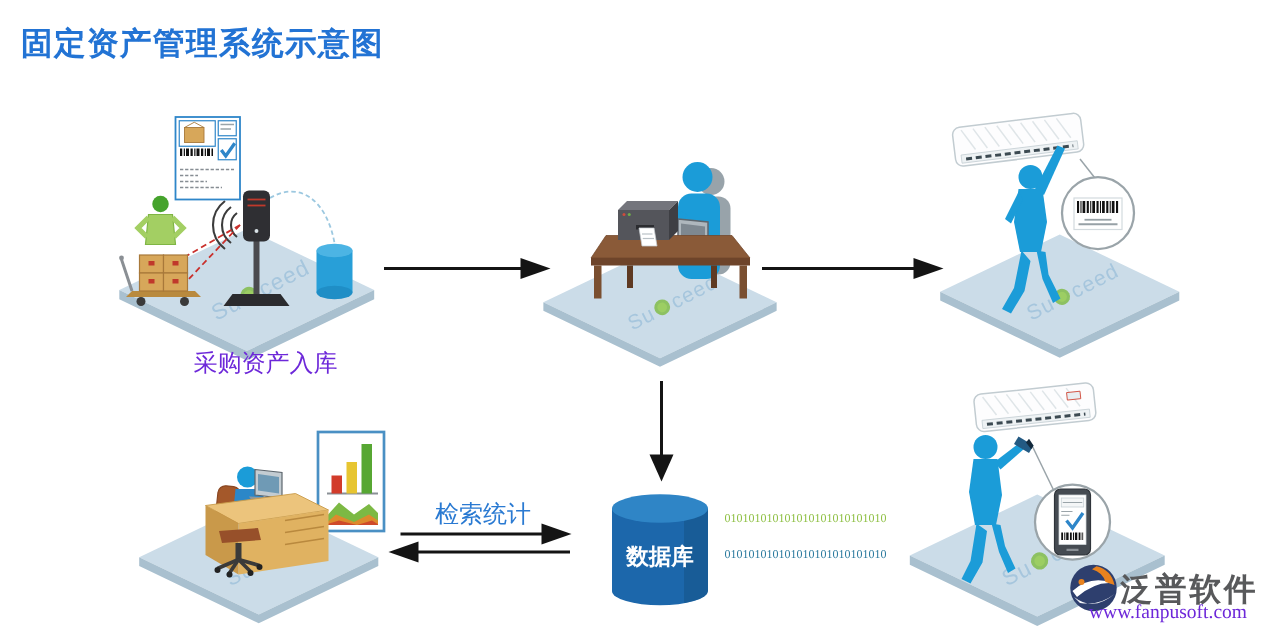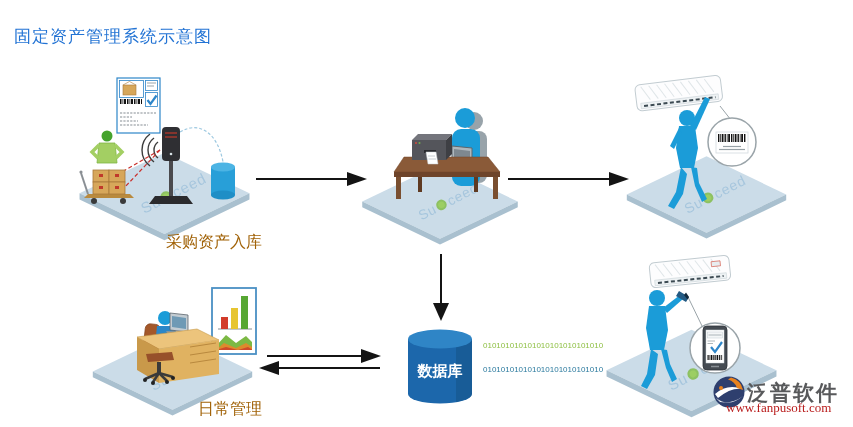--- a/index.html
+++ b/index.html
@@ -1,32 +1,32 @@
 <!DOCTYPE html>
 <html><head>
 <meta charset="utf-8">
 <style>
   html,body{margin:0;padding:0;background:#fff;}
   .canvas{position:relative;width:853px;height:427px;background:#ffffff;overflow:hidden;
           font-family:"Liberation Sans","DejaVu Sans",sans-serif;}
-  .title{position:absolute;left:14px;top:25px;font-size:17px;font-weight:normal;color:#2273d4;letter-spacing:1px;}
-  .caption{position:absolute;width:170px;text-align:right;font-size:16px;color:#a16207;}
+  .title{position:absolute;left:14px;top:15px;font-size:21px;font-weight:bold;color:#2273d4;letter-spacing:1px;}
+  .caption{position:absolute;width:170px;text-align:center;font-size:16px;color:#6d28d9;}
   .scene{position:absolute;}
   svg text{font-family:"Liberation Sans","DejaVu Sans",sans-serif;}
   .hline{position:absolute;height:2px;background:#141414;}
   .vline{position:absolute;width:2px;background:#141414;}
   .tri-right{position:absolute;width:0;height:0;border-top:7px solid transparent;border-bottom:7px solid transparent;border-left:20px solid #141414;}
   .tri-left{position:absolute;width:0;height:0;border-top:7px solid transparent;border-bottom:7px solid transparent;border-right:20px solid #141414;}
   .tri-down{position:absolute;width:0;height:0;border-left:8px solid transparent;border-right:8px solid transparent;border-top:18px solid #141414;}
   .flow-label{position:absolute;left:267px;top:333px;width:110px;text-align:center;font-size:16px;color:#2a7ad2;}
-  .binary{position:absolute;font-family:Liberation Sans, sans-serif;font-size:8px;line-height:8px;}
+  .binary{position:absolute;font-family:Liberation Serif, serif;font-size:8px;line-height:8px;}
   .binary.green{left:483px;top:342px;color:#8fc045;}
   .binary.teal{left:483px;top:366px;color:#2b7a9e;}
   .brand-text{position:absolute;left:747px;top:379px;font-size:21px;font-weight:600;color:#58595b;letter-spacing:2px;}
-  .brand-url{position:absolute;left:726px;top:400px;font-size:13px;color:#b91c1c;font-family:"Liberation Serif","DejaVu Serif",serif;}
+  .brand-url{position:absolute;left:726px;top:400px;font-size:13px;color:#6d28d9;font-family:"Liberation Serif","DejaVu Serif",serif;}
   .logo-icon{position:absolute;left:712px;top:375px;}
 </style>
 </head>
 <body>
 
 <div class="canvas">
 
   <svg width="0" height="0" style="position:absolute" aria-hidden="true">
     <defs>
       <symbol id="platform" viewBox="0 0 200 106">
@@ -258,22 +258,22 @@
         <line x1="99" y1="123" x2="113" y2="127"></line>
         <line x1="99" y1="123" x2="93" y2="132"></line>
         <line x1="99" y1="123" x2="107" y2="131"></line>
       </g>
       <circle cx="85" cy="130" r="2" fill="#222"></circle>
         <circle cx="113" cy="128" r="2" fill="#222"></circle>
       <circle cx="93" cy="133" r="2" fill="#222"></circle>
         <circle cx="107" cy="132" r="2" fill="#222"></circle>
     </g>
   </svg>
-  <div class="caption" style="left:92px;top:399px">日常管理</div>
-
+
+  <div class="flow-label">检索统计</div>
   <div class="hline" style="left:267px;top:355px;width:95px"></div>
   <div class="tri-right" style="left:361px;top:349px"></div>
   <div class="hline" style="left:278px;top:367px;width:102px"></div>
   <div class="tri-left" style="left:259px;top:361px"></div>
 
   <svg class="scene" style="left:407px;top:328px" width="66" height="80">
     <path d="M1,11 L1,66 A32,9.5 0 0 0 65,66 L65,11 Z" fill="#1c67ab"></path>
     <path d="M49,11 L49,74 A32,9.5 0 0 0 65,66 L65,11 Z" fill="#155487" opacity="0.55"></path>
     <ellipse cx="33" cy="11" rx="32" ry="9.5" fill="#2f85c6"></ellipse>
     <text x="33" y="48" text-anchor="middle" font-size="15" font-weight="bold" fill="#ffffff">数据库</text>

